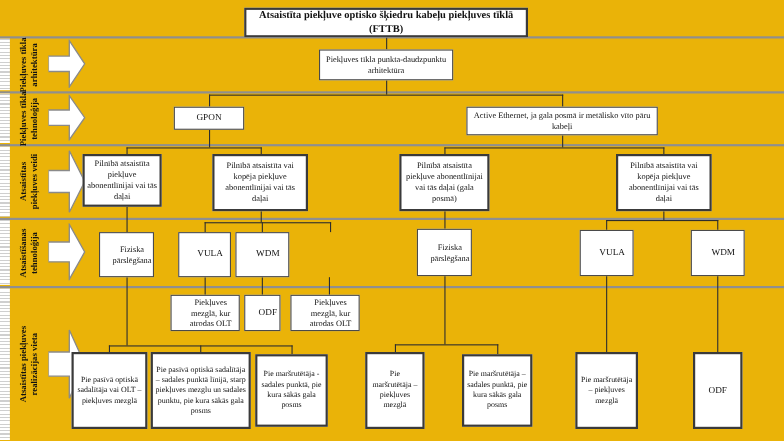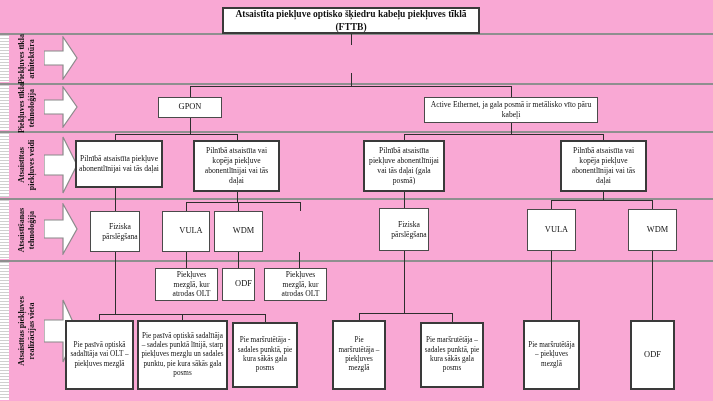--- a/index.html
+++ b/index.html
@@ -1,17 +1,17 @@
 <!DOCTYPE html>
 <html><head>
 <meta charset="utf-8">
 <style>
   html,body{margin:0;padding:0;background:#fff;}
   #stage{
-    position:relative;width:713px;height:401px;background:#f9a8d4;
+    position:relative;width:713px;height:401px;background:#eab308;
     font-family:"Liberation Serif","DejaVu Serif",serif;color:#111;
     overflow:hidden;
   }
   .sep{position:absolute;left:0;width:713px;height:2px;background:#8f8f8f;}
   .hatch{position:absolute;left:0;width:9px;
     background:repeating-linear-gradient(to bottom,#cfcfcf 0 1px,#ffffff 1px 3px);}
   .vlabel{position:absolute;left:9px;width:36px;}
   .vlabel .inner{
     position:absolute;top:50%;left:50%;
     transform:translate(-50%,-50%) rotate(-90deg);
@@ -117,25 +117,26 @@
   <div class="cv" style="left:359px;top:313px;height:7px"></div>
   <div class="cv" style="left:452px;top:313px;height:9px"></div>
   <div class="cv" style="left:551px;top:251px;height:69px"></div>
   <div class="cv" style="left:652px;top:251px;height:69px"></div>
 
   <div class="box thick title-box" style="left:222px;top:7px;width:258px;height:27px">
     <span>Atsaistīta piekļuve optisko šķiedru kabeļu piekļuves tīklā</span>
     <span>(FTTB)</span>
   </div>
 
+  <div class="box" style="left:290px;top:45px;width:122px;height:28px">Piekļuves tīkla punkta-daudzpunktu arhitektūra</div>
 
   <div class="box" style="left:424px;top:97px;width:174px;height:26px">Active Ethernet, ja gala posmā ir metālisko vīto pāru kabeļi</div>
   <div class="box tech" style="left:158px;top:97px;width:64px;height:21px">GPON</div>
 
-  <div class="box thick" style="left:75px;top:140px;width:88px;height:48px">Pilnībā atsaistīta piekļuve abonentlīnijai vai tās daļai</div>
+  <div class="box thick" style="left:75px;top:140px;width:72px;height:48px">Pilnībā atsaistīta piekļuve abonentlīnijai vai tās daļai</div>
   <div class="box thick" style="left:193px;top:140px;width:87px;height:52px">Pilnībā atsaistīta vai kopēja piekļuve abonentlīnijai vai tās daļai</div>
   <div class="box thick" style="left:363px;top:140px;width:82px;height:52px">Pilnībā atsaistīta piekļuve abonentlīnijai vai tās daļai (gala posmā)</div>
   <div class="box thick" style="left:560px;top:140px;width:87px;height:52px">Pilnībā atsaistīta vai kopēja piekļuve abonentlīnijai vai tās daļai</div>
 
   <div class="box mid" style="left:90px;top:211px;width:50px;height:41px">Fiziska pārslēgšana</div>
   <div class="box mid tech" style="left:162px;top:211px;width:48px;height:41px">VULA</div>
   <div class="box mid tech" style="left:214px;top:211px;width:49px;height:41px">WDM</div>
   <div class="box mid" style="left:379px;top:208px;width:50px;height:43px">Fiziska pārslēgšana</div>
   <div class="box mid tech" style="left:527px;top:209px;width:49px;height:42px">VULA</div>
   <div class="box mid tech" style="left:628px;top:209px;width:49px;height:42px">WDM</div>

